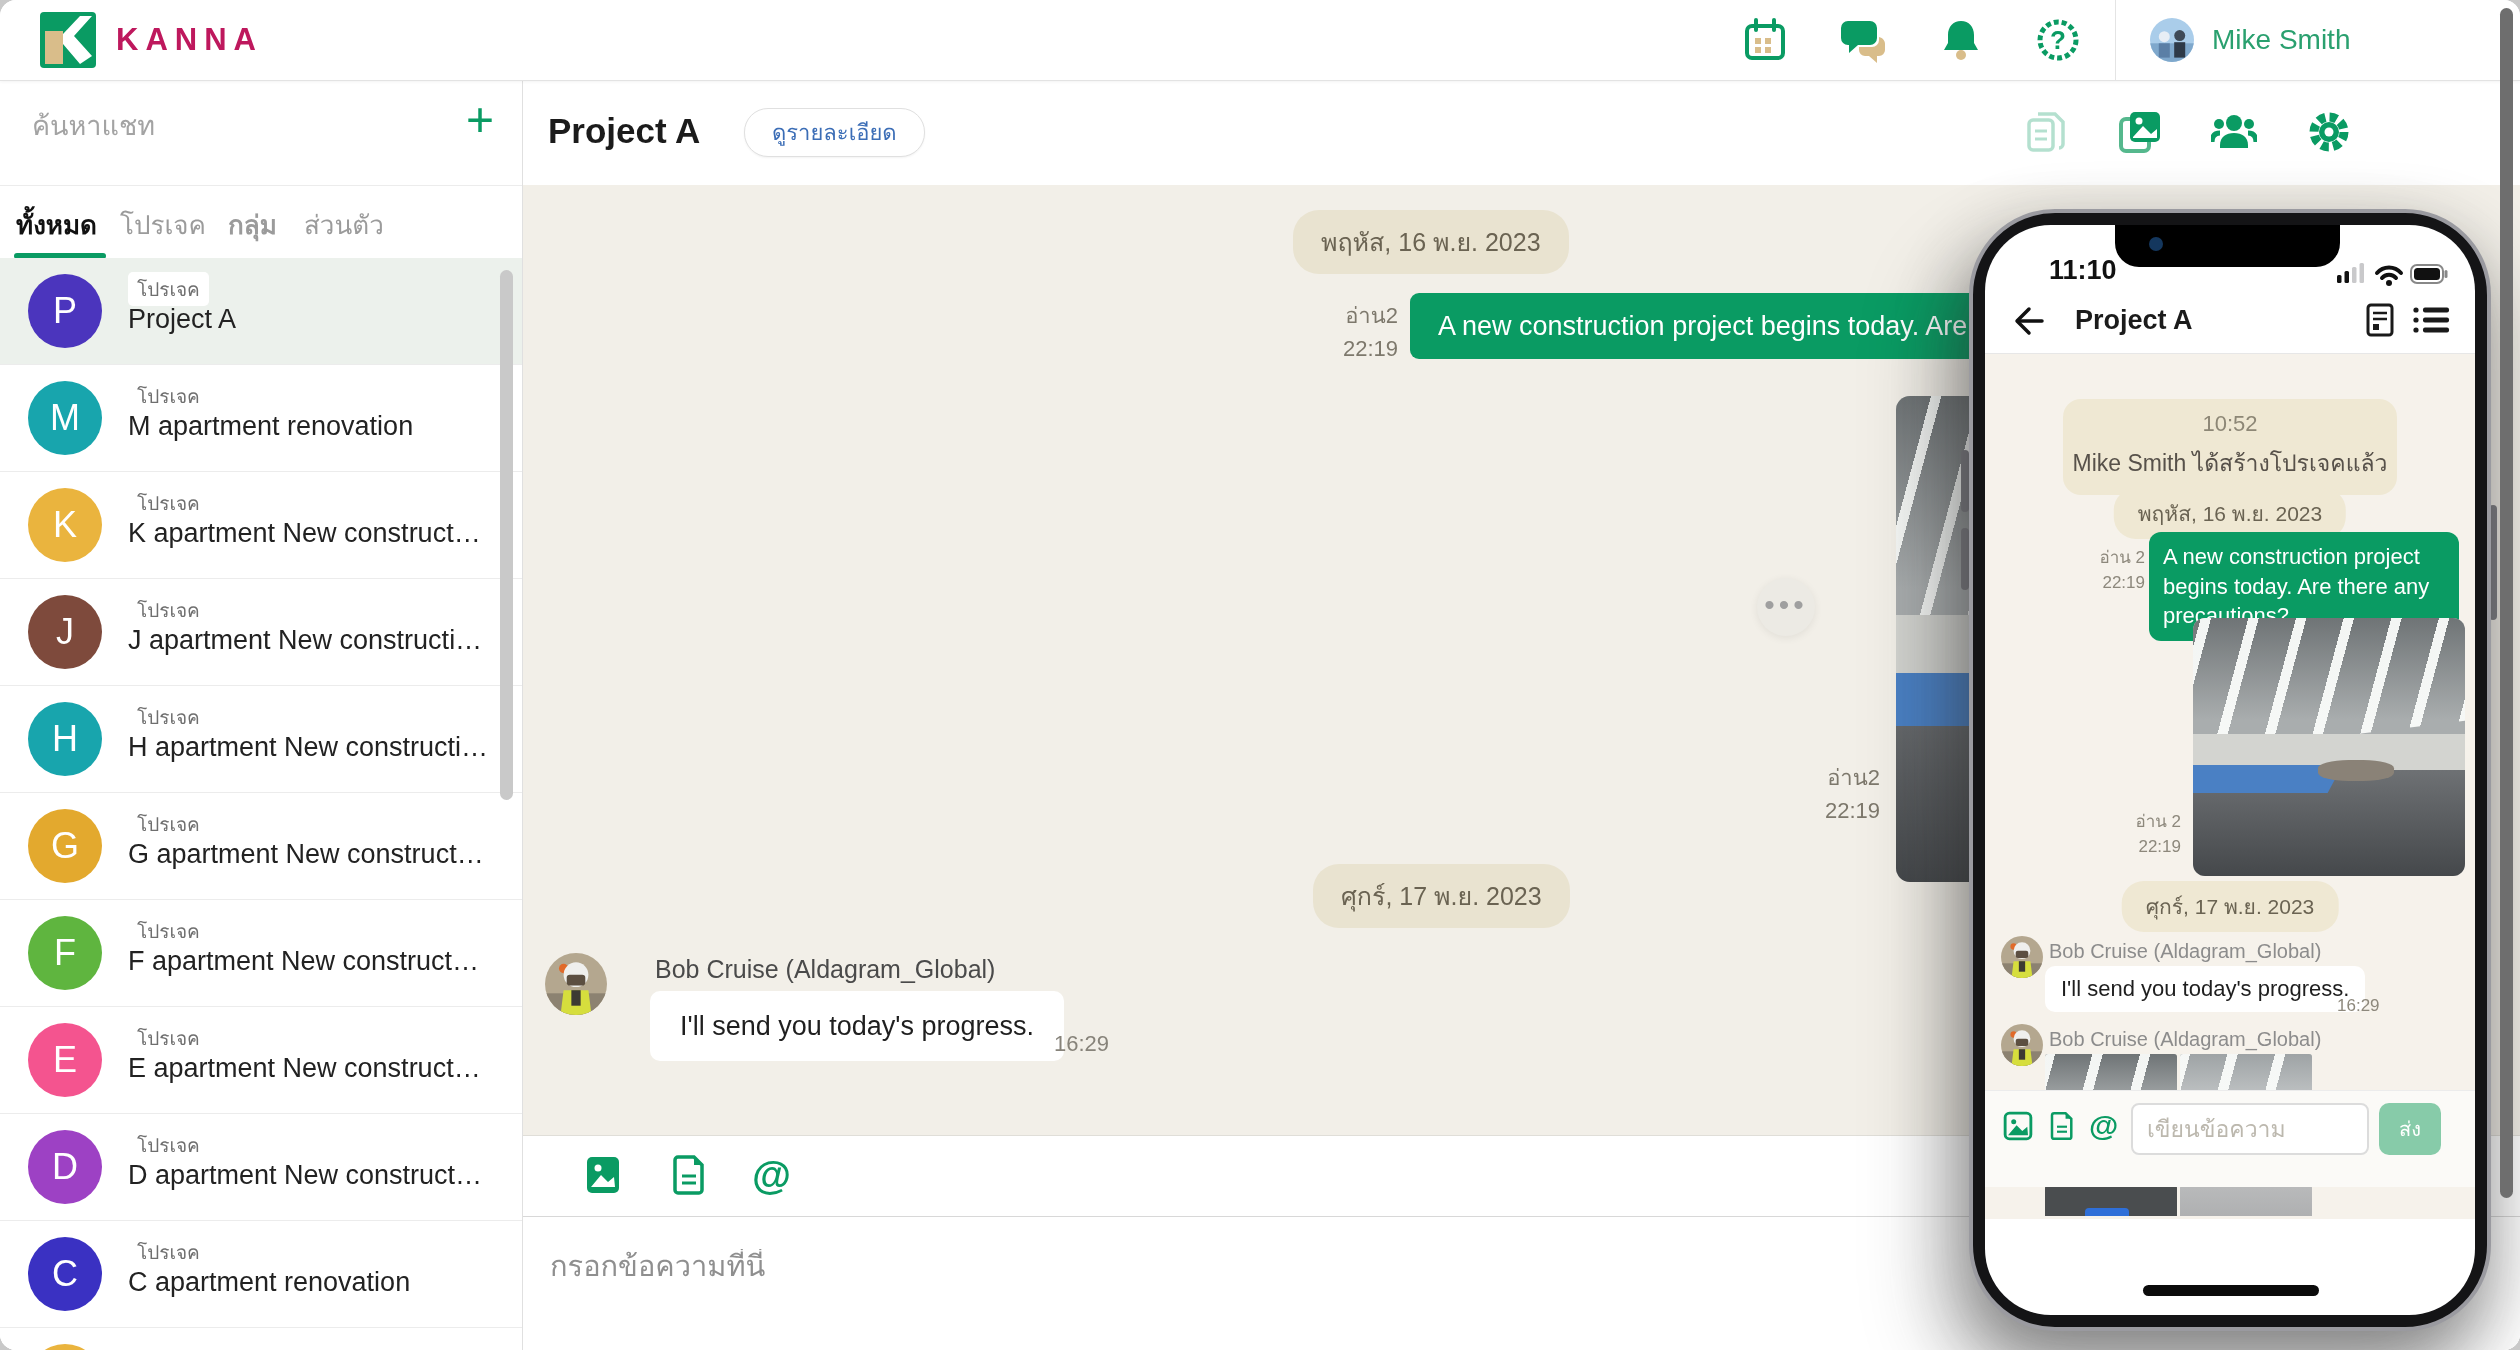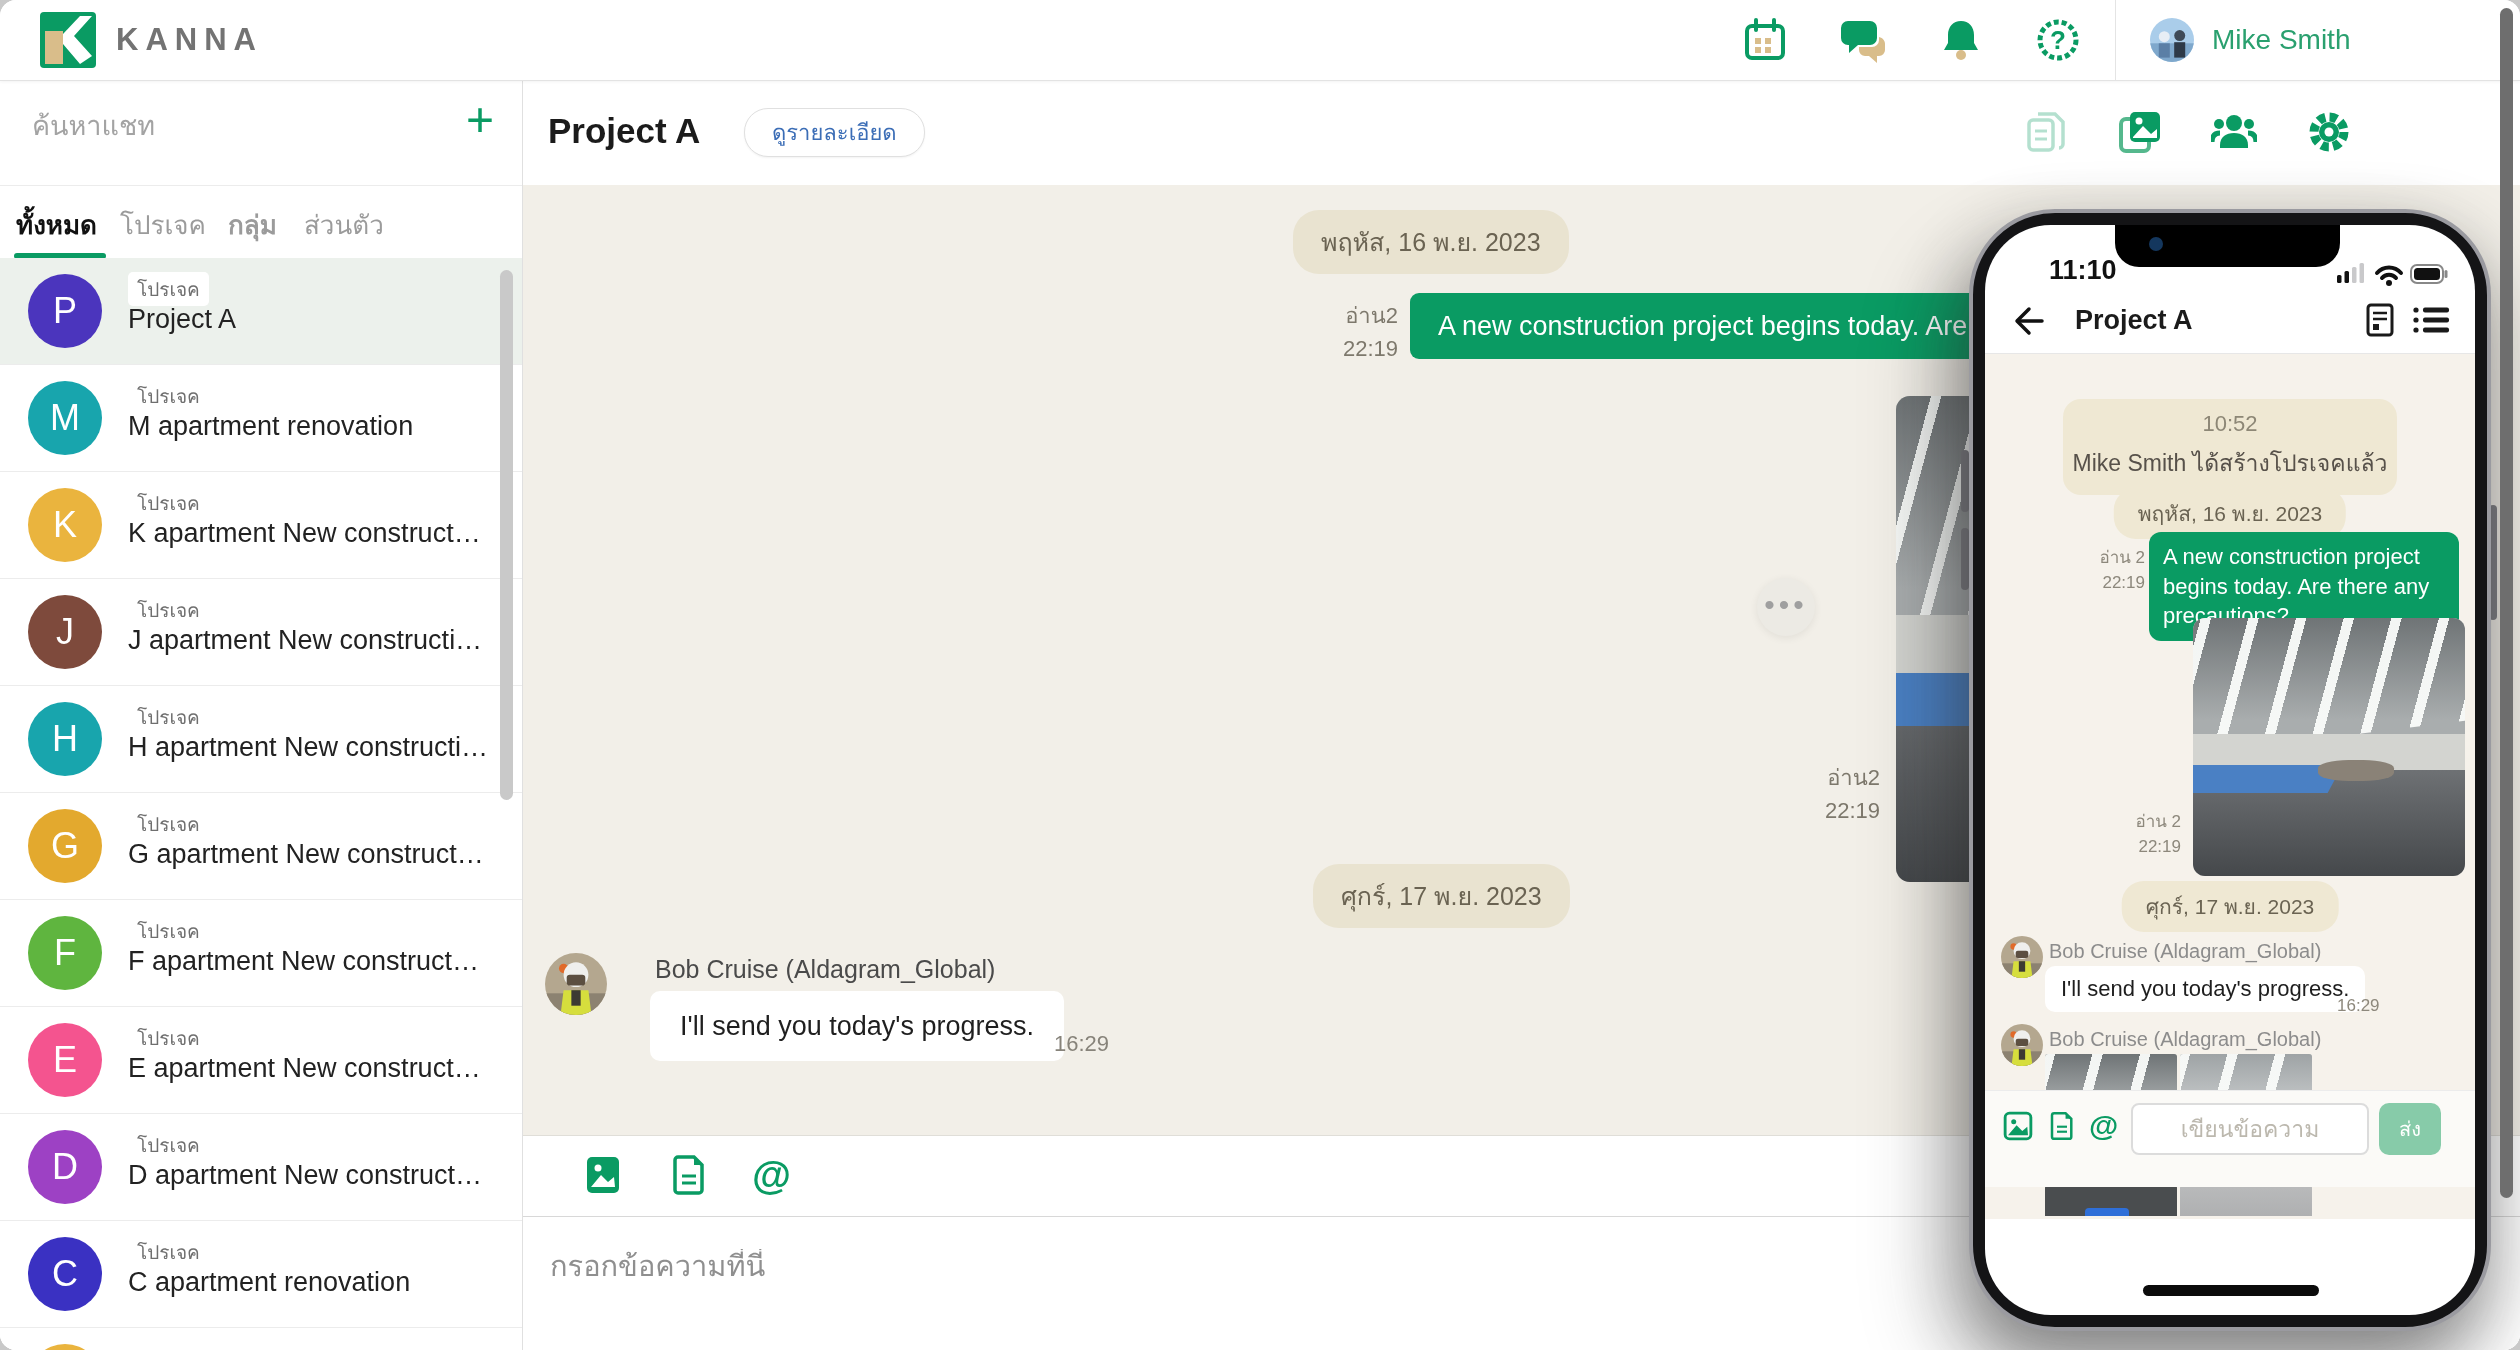--- a/index.html
+++ b/index.html
@@ -3,21 +3,21 @@
 <meta charset="utf-8">
 <style>
   html,body{margin:0;padding:0;}
   body{width:2520px;height:1350px;background:#c9c9c9;font-family:"Liberation Sans","DejaVu Sans",sans-serif;overflow:hidden;}
   .page{position:absolute;left:0;top:0;width:2520px;height:1350px;background:#ffffff;border-radius:16px;overflow:hidden;}
   .abs{position:absolute;}
 
   
   .top{position:absolute;left:0;top:0;width:2520px;height:80px;background:#fff;border-bottom:1px solid #e3e3e3;box-shadow:0 1px 3px rgba(0,0,0,.05);z-index:5;}
   .logo-box{position:absolute;left:40px;top:12px;width:56px;height:56px;}
-  .brand{position:absolute;left:116px;top:22px;font-size:31px;font-weight:800;letter-spacing:7px;color:#737373;}
+  .brand{position:absolute;left:116px;top:22px;font-size:31px;font-weight:800;letter-spacing:7px;color:#be185d;}
   .top-ic{position:absolute;top:17px;width:46px;height:46px;cursor:pointer;}
   .top-sep{position:absolute;left:2115px;top:0;width:1px;height:80px;background:#e4e4e4;}
   .avatar-img{border-radius:50%;overflow:hidden;display:block;}
   .user-name{position:absolute;left:2212px;top:24px;font-size:28px;color:#2aa06f;}
 
   
   .sidebar{position:absolute;left:0;top:80px;width:522px;height:1270px;background:#fff;border-right:1px solid #e0e0e0;z-index:4;}
   .search-input{position:absolute;left:30px;top:30px;width:390px;border:none;outline:none;font-size:27px;color:#333;background:transparent;font-family:inherit;}
   .search-input::placeholder{color:#a3a3a3;}
   .add-btn{position:absolute;right:28px;top:16px;font-size:48px;font-weight:500;color:#0a9b63;cursor:pointer;line-height:1;}
@@ -93,21 +93,21 @@
   .p-meta{position:absolute;text-align:right;font-size:17px;color:#8d887c;line-height:1.45;}
   .p-av{position:absolute;width:42px;height:42px;}
   .p-sender{position:absolute;font-size:20px;color:#8c8c8c;white-space:nowrap;}
   .p-in{position:absolute;background:#fff;color:#1e1e1e;border-radius:10px;padding:10px 16px;font-size:22px;white-space:nowrap;}
   .p-timelab{position:absolute;font-size:17px;color:#8d887c;}
   .p-grid{position:absolute;left:60px;top:700px;width:270px;height:162px;overflow:hidden;}
   .p-grid .cell{position:absolute;width:132px;height:128px;border-radius:3px;}
   .p-tools{position:absolute;left:0;top:865px;width:100%;height:97px;background:#fbfaf7;border-top:1px solid #ececec;box-sizing:border-box;}
   .p-tool-ic{position:absolute;top:20px;width:30px;height:30px;cursor:pointer;}
   .p-at{font-size:30px;font-weight:600;color:#0a9b63;line-height:30px;cursor:pointer;}
-  .p-input{position:absolute;left:146px;top:12px;width:238px;height:52px;box-sizing:border-box;border:2px solid #dcdcdc;border-radius:8px;background:#fff;font-size:23px;color:#333;padding:0 14px;outline:none;font-family:inherit;text-align:center;}
+  .p-input{position:absolute;left:146px;top:12px;width:238px;height:52px;box-sizing:border-box;border:2px solid #dcdcdc;border-radius:8px;background:#fff;font-size:23px;color:#333;padding:0 14px;outline:none;font-family:inherit;}
   .p-input::placeholder{color:#bcb8ae;}
   .p-send{position:absolute;left:394px;top:12px;width:62px;height:52px;border-radius:10px;background:#87cba9;color:#fff;font-size:20px;text-align:center;line-height:52px;cursor:pointer;}
   .p-home{position:absolute;left:158px;top:1060px;width:176px;height:11px;border-radius:6px;background:#0b0b0b;z-index:7;}
 
   .pagebar{position:absolute;left:2500px;top:8px;width:13px;height:1190px;border-radius:7px;background:#6e6e6e;z-index:90;cursor:pointer;}
 </style>
 </head>
 <body>
 
 <div class="page">

